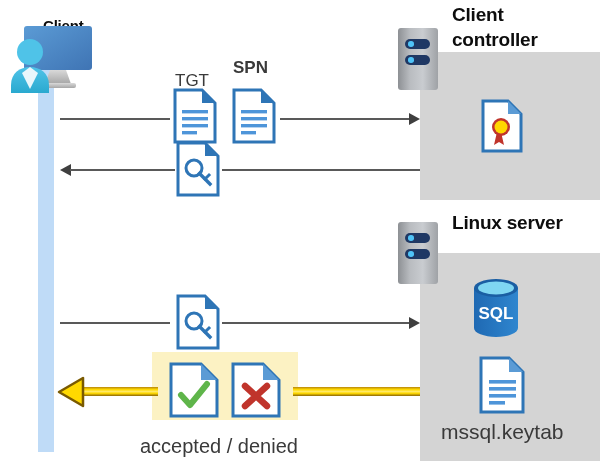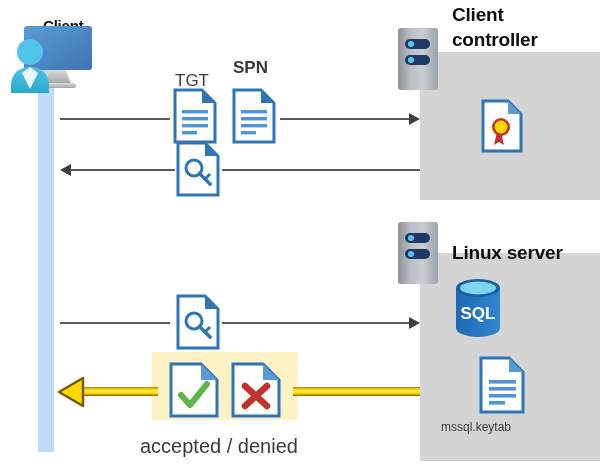--- a/index.html
+++ b/index.html
@@ -15,21 +15,21 @@
     left:38px;top:70px;width:16px;height:382px;
     background:#bfdbf7;
   }
 
   
   .heading{
     font-weight:bold;color:#0d0d0d;letter-spacing:-.2px;
   }
   #client-title{left:43px;top:2px;font-size:15px;margin-top:15px;}
   #dc-title{left:452px;top:2px;font-size:19px;line-height:25px;width:140px;}
-  #linux-title{left:452px;top:242px;font-size:19px;}
+  #linux-title{left:452px;top:212px;font-size:19px;}
 
   
   .panel{background:#d4d4d4;}
   #dc-panel{left:420px;top:52px;width:180px;height:148px;}
   #linux-panel{left:420px;top:253px;width:180px;height:208px;}
 
   
   .rack{width:40px;height:62px;border-radius:3px;
     background:linear-gradient(to right,#8d9094 0%,#b9bcc0 30%,#c9ccd0 62%,#9fa2a6 100%);}
   .rack .pill{
@@ -55,21 +55,21 @@
   }
   .arrowL{
     width:0;height:0;border-top:6px solid transparent;border-bottom:6px solid transparent;
     border-right:11px solid #3f3f3f;
   }
 
   
   #yellow-box{left:152px;top:352px;width:146px;height:68px;background:#fcf2c3;}
   .goldbar{height:9px;background:linear-gradient(to bottom,#b8860b 0%,#ffd900 28%,#ffe966 50%,#ffd900 70%,#8a6508 100%);}
   #bottom-label{left:140px;top:435px;font-size:20px;color:#3a3a3a;}
-  #keytab-label{left:441px;top:420px;font-size:12px;color:#3a3a3a;}
+  #keytab-label{left:441px;top:420px;font-size:21px;color:#3a3a3a;}
 </style>
 </head>
 <body>
 
 <div class="abs" id="client-lifeline"></div>
 
 <div class="abs panel" id="dc-panel"></div>
 <div class="abs panel" id="linux-panel"></div>
 
 <div class="abs heading" id="client-title">Client</div>
@@ -181,21 +181,21 @@
     <path d="M29 2 l13 13 h-13 z" fill="#2e75b6"></path>
     <circle cx="18" cy="27" r="8" fill="none" stroke="#2e75b6" stroke-width="3"></circle>
     <path d="M23.5 32.5 L34 43" stroke="#2e75b6" stroke-width="3.4" stroke-linecap="square"></path>
     <path d="M29 38 l4 -4" stroke="#2e75b6" stroke-width="3" stroke-linecap="square"></path>
   </svg>
 </div>
 
 <div class="abs hline" style="left:222px;top:322px;width:188px;"></div>
 <div class="abs arrowR" style="left:409px;top:317px;"></div>
 
-<div class="abs" style="left:450px;top:277px;text-align:center;">
+<div class="abs" style="left:468px;top:277px;text-align:center;">
   <svg width="56" height="62" viewBox="0 0 56 62">
     <defs>
       <linearGradient id="cyl" x1="0" y1="0" x2="1" y2="0">
         <stop offset="0" stop-color="#1f69b3"></stop>
           <stop offset="1" stop-color="#2f86cf"></stop>
       </linearGradient>
     </defs>
     <path d="M6 11 h44 v40 a22 9 0 0 1 -44 0 z" fill="url(#cyl)"></path>
     <ellipse cx="28" cy="11" rx="22" ry="9" fill="#1a5ea3"></ellipse>
     <ellipse cx="28" cy="11" rx="18" ry="6.5" fill="#7fd6f2"></ellipse>

